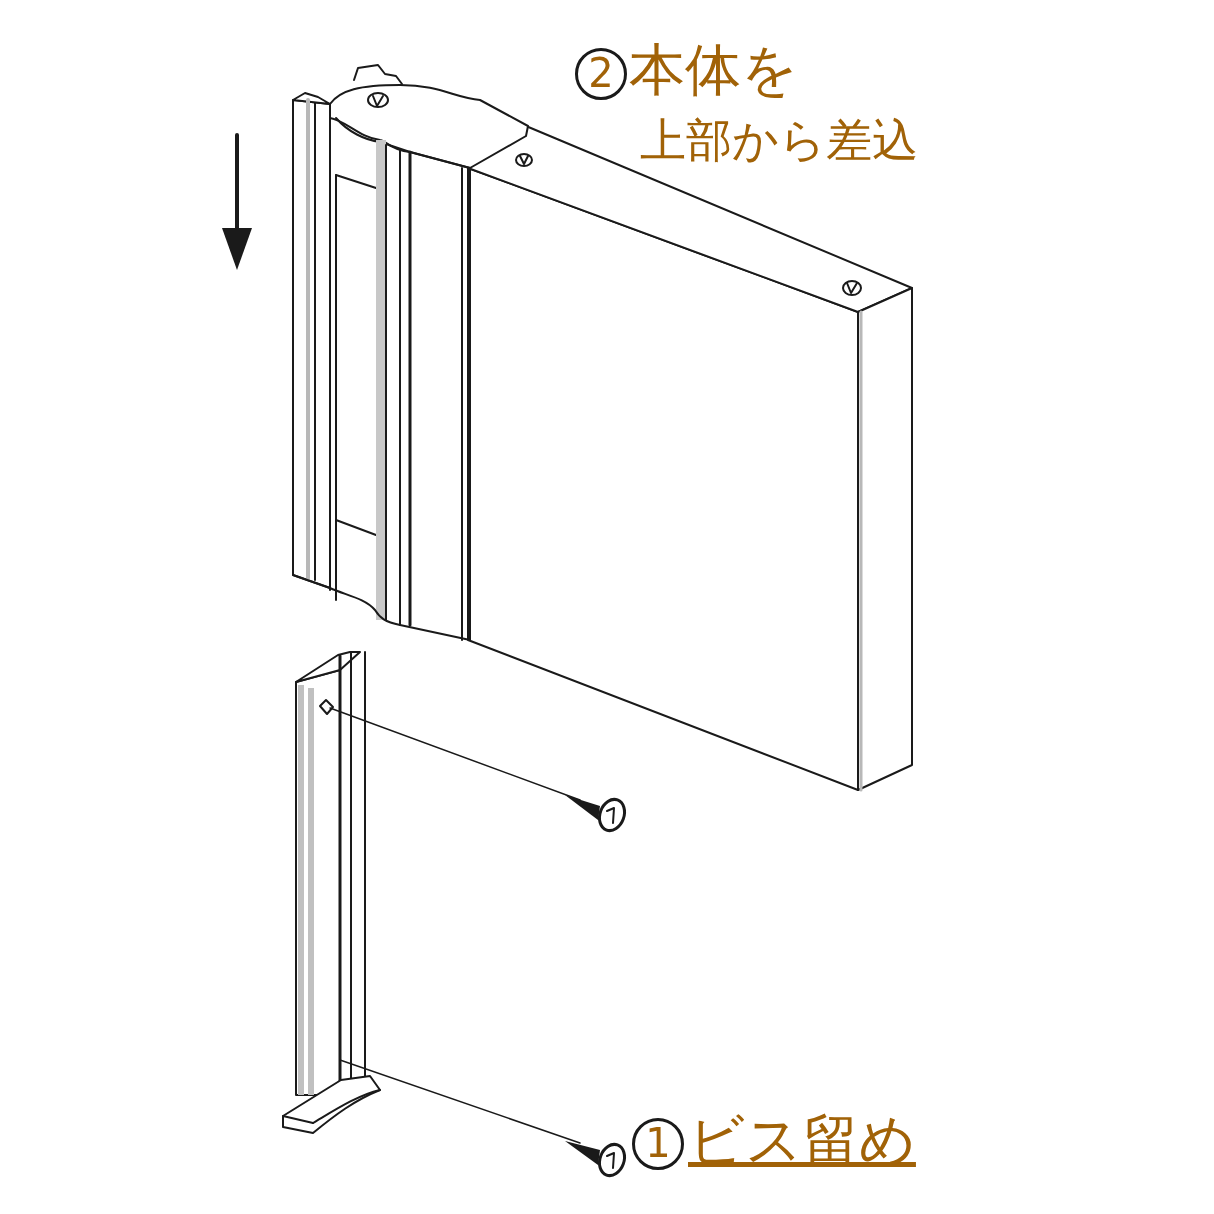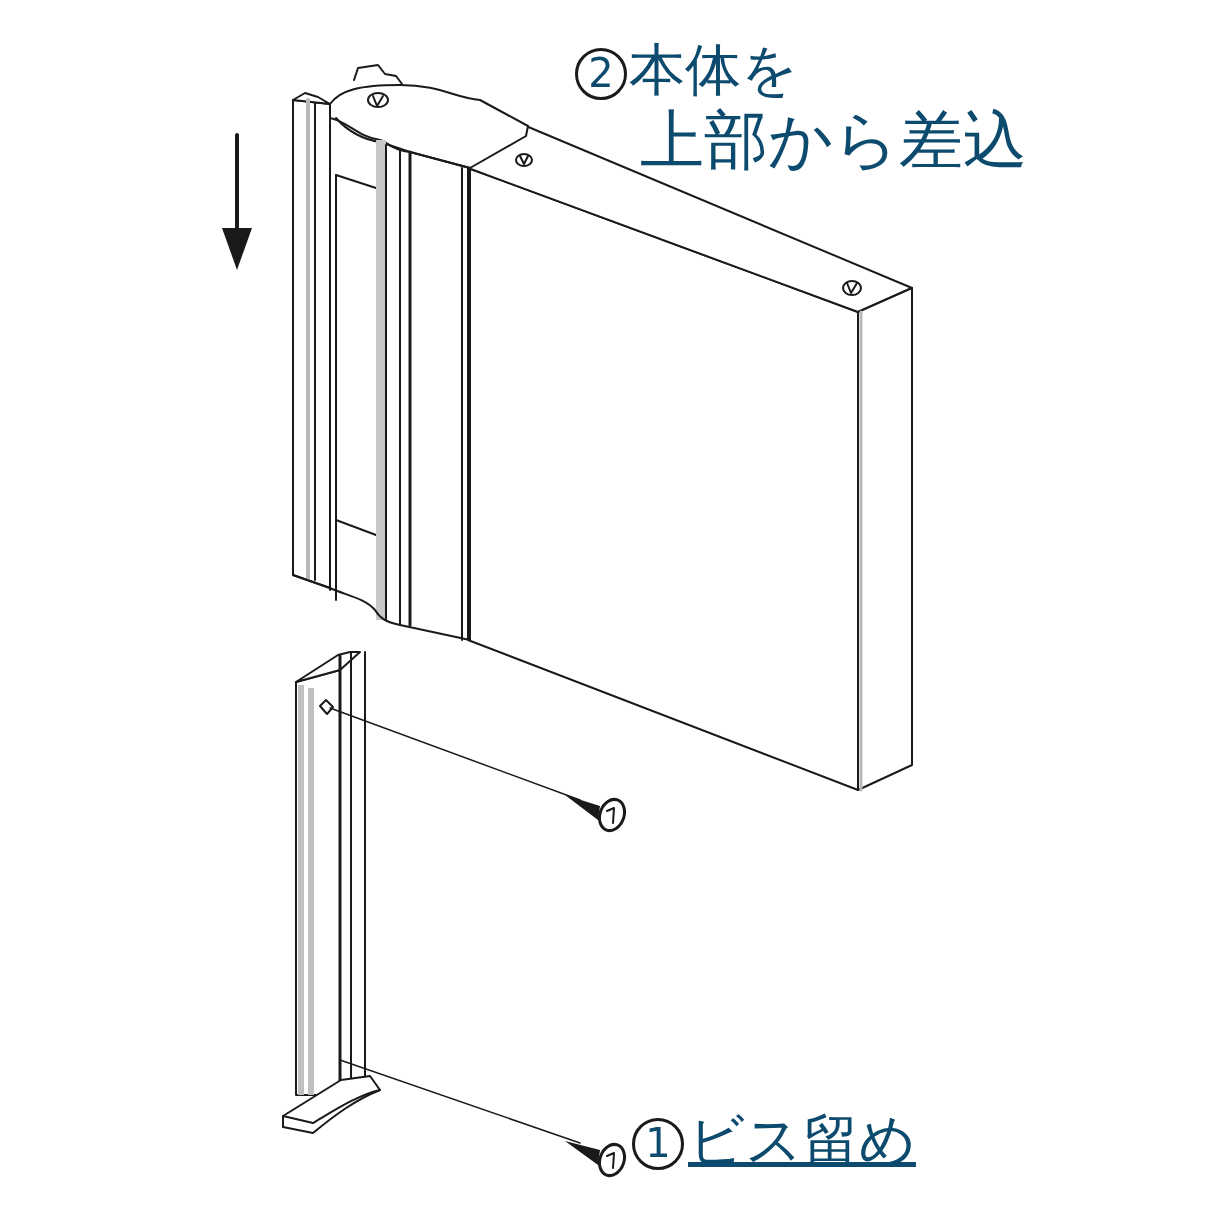--- a/index.html
+++ b/index.html
@@ -1,35 +1,35 @@
 <!DOCTYPE html>
 <html><head>
   <meta charset="utf-8">
   <style>
     html, body { margin: 0; padding: 0; background: #ffffff; }
     body { width: 1214px; height: 1214px; position: relative; overflow: hidden; }
     #diagram { position: absolute; left: 0; top: 0; width: 1214px; height: 1214px; }
     .label {
       position: absolute;
       font-family: "DejaVu Sans", sans-serif;
-      color: #0c4a6e;
+      color: #a16207;
       font-weight: normal;
       letter-spacing: 0px;
       white-space: nowrap;
     }
     .step-num {
       display: inline-block;
       box-sizing: border-box;
       border: 3px solid #1a1a1a;
       border-radius: 50%;
       text-align: center;
       vertical-align: middle;
     }
     #step2-line1 { left: 575px; top: 38px; font-size: 56px; line-height: 64px; }
-    #step2-line2 { left: 640px; top: 108px; font-size: 64px; line-height: 64px; }
+    #step2-line2 { left: 640px; top: 108px; font-size: 46px; line-height: 64px; }
     #step2-line1 .step-num { width: 52px; height: 52px; font-size: 40px; line-height: 45px; margin-right: 2px; }
     #step1-label { left: 632px; top: 1105px; font-size: 56px; line-height: 70px; text-decoration: underline; }
     #step1-label .step-num { width: 52px; height: 52px; font-size: 40px; line-height: 45px; margin-right: 4px; }
   </style>
 </head>
 <body>
 
 <svg id="diagram" viewBox="0 0 1214 1214" xmlns="http://www.w3.org/2000/svg">
   <g fill="none" stroke="#1a1a1a" stroke-width="2" stroke-linejoin="round" stroke-linecap="round">
 

